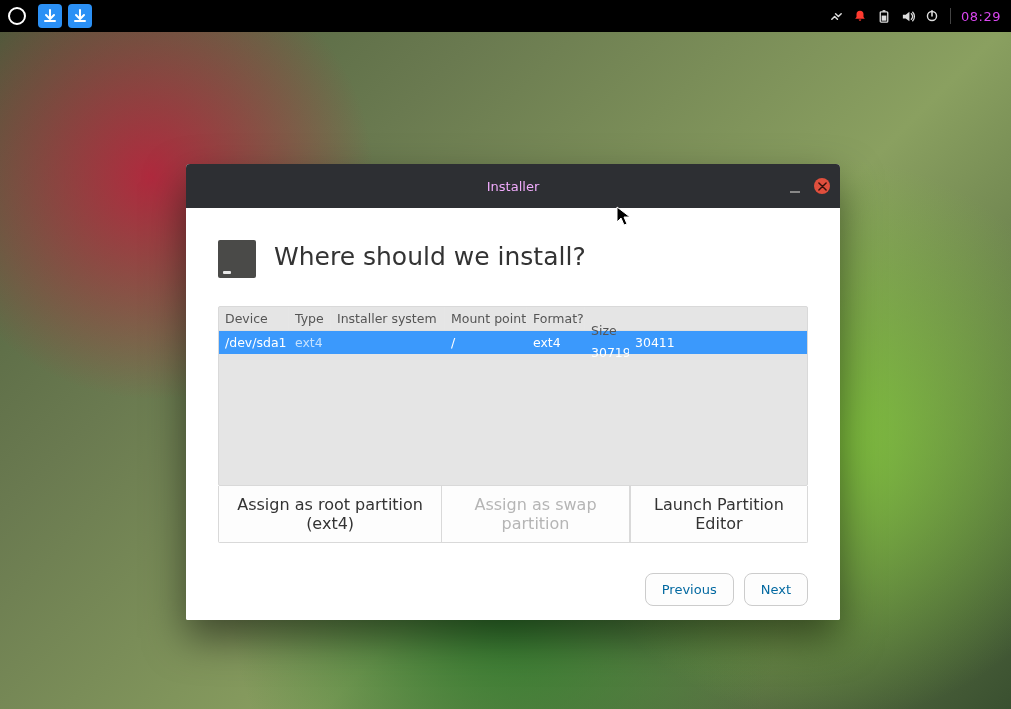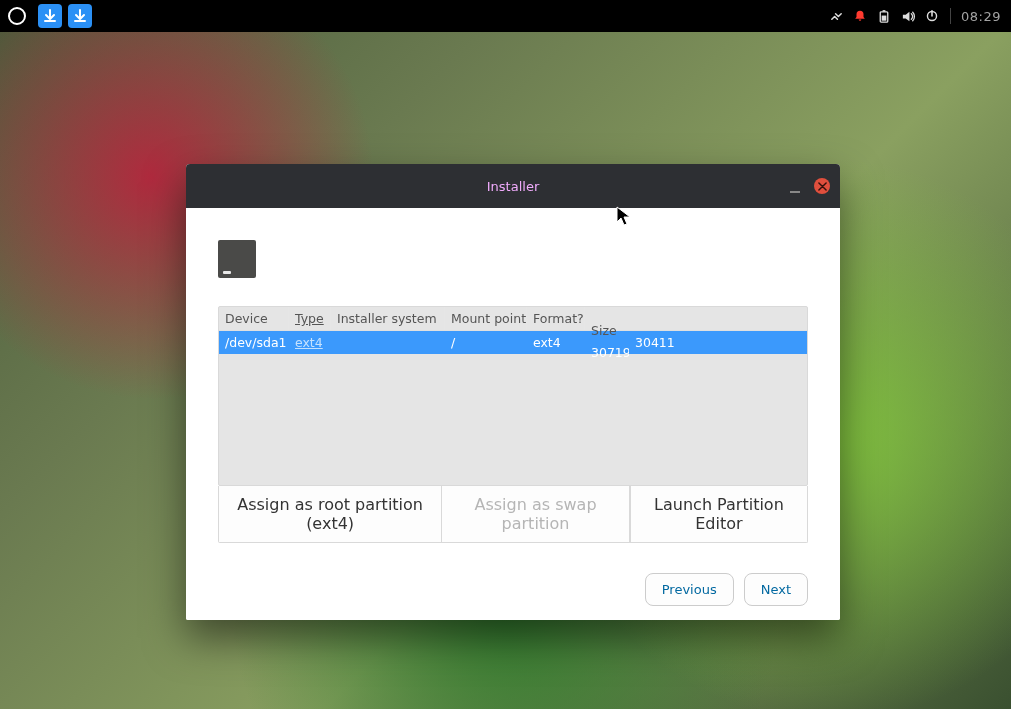--- a/index.html
+++ b/index.html
@@ -24,21 +24,21 @@
   .panel .right { margin-left:auto; display:flex; align-items:center; gap:8px; padding-right:6px;}
   .task-icon {
     width:24px; height:24px; border-radius:4px; display:flex; align-items:center; justify-content:center;
   }
   .task-blue { background:#2b90f5; }
   .task-circle {
     width:18px; height:18px; border:2px solid #fff; border-radius:50%; background:transparent; margin:0 6px 0 4px;
   }
   .tray-icon { width:16px; height:16px; display:flex; align-items:center; justify-content:center; color:#ddd; font-size:13px; }
   .tray-icon.bell { color:#ff3a2f; }
-  .clock { font-size:13px; color:#a3a3a3; letter-spacing:0.5px; }
+  .clock { font-size:13px; color:#d946ef; letter-spacing:0.5px; }
   .vsep { width:1px; height:16px; background:#444; margin:0 2px;}
 
   
   .window {
     position:absolute; left:186px; top:164px; width:654px; height:456px;
     background:#fff; border-radius:4px 4px 2px 2px; box-shadow:0 18px 40px rgba(0,0,0,0.5);
     display:flex; flex-direction:column; overflow:hidden;
   }
   .titlebar {
     height:44px; background:#2d2f33; color:#cfcfcf; display:flex; align-items:center;
@@ -60,21 +60,21 @@
   .table-wrap { border:1px solid #d9d9d9; border-radius:2px; height:180px; background:#e5e5e5; overflow:hidden;}
   .thead { display:flex; align-items:stretch; height:24px; border-bottom:1px solid #e0e0e0; font-size:12.5px; color:#555;}
   .thead .col { padding:3px 6px; border-right:1px solid #e6e6e6; display:flex; align-items:center; white-space:nowrap;}
   .thead .col:last-child { border-right:none; flex:1;}
   .tbody { font-size:12.5px;}
   .trow { display:flex; height:23px; align-items:center;}
   .trow.selected { background:#3b99fc; color:#fff;}
   .trow .cell { padding:2px 6px; white-space:nowrap; overflow:hidden;}
   .trow .cell.dim { color:rgba(255,255,255,0.7);}
   
-  .c-device{width:70px;} .c-type{width:42px;text-decoration:underline;} .c-os{width:114px;} .c-mount{width:82px;} .c-format{width:58px;} .c-size{width:44px; text-align:right;margin-top:20px;} .c-free{flex:1;}
+  .c-device{width:70px;} .c-type{width:42px;} .c-os{width:114px;} .c-mount{width:82px;} .c-format{width:58px;} .c-size{width:44px; text-align:right;margin-top:20px;} .c-free{flex:1;}
 
   .toolbar { display:flex; margin-top:0; border:1px solid #d9d9d9; border-top:none; border-radius:0 0 2px 2px;}
   .btn {
     background:#fdfdfd; border:none; border-right:1px solid #d9d9d9;
     padding:9px 14px; font-size:16px; color:#333; cursor:pointer;
   }
   .btn.disabled { color:#b5b5b5; cursor:default;}
   .spacer { flex:1; border-right:1px solid #d9d9d9;}
   .btn.last { border-right:none;}
 
@@ -152,20 +152,21 @@
           </svg>
       </div>
     </div>
   </div>
 
   <div class="content">
     <div class="heading-row">
       <div class="drive-glyph">
           <div class="body"></div>
         </div>
+      <h1>Where should we install?</h1>
     </div>
 
     <div class="table-wrap">
       <div class="thead">
         <div class="col c-device">Device</div>
         <div class="col c-type">Type</div>
         <div class="col c-os">Installer system</div>
         <div class="col c-mount">Mount point</div>
         <div class="col c-format">Format?</div>
         <div class="col c-size">Size</div>

